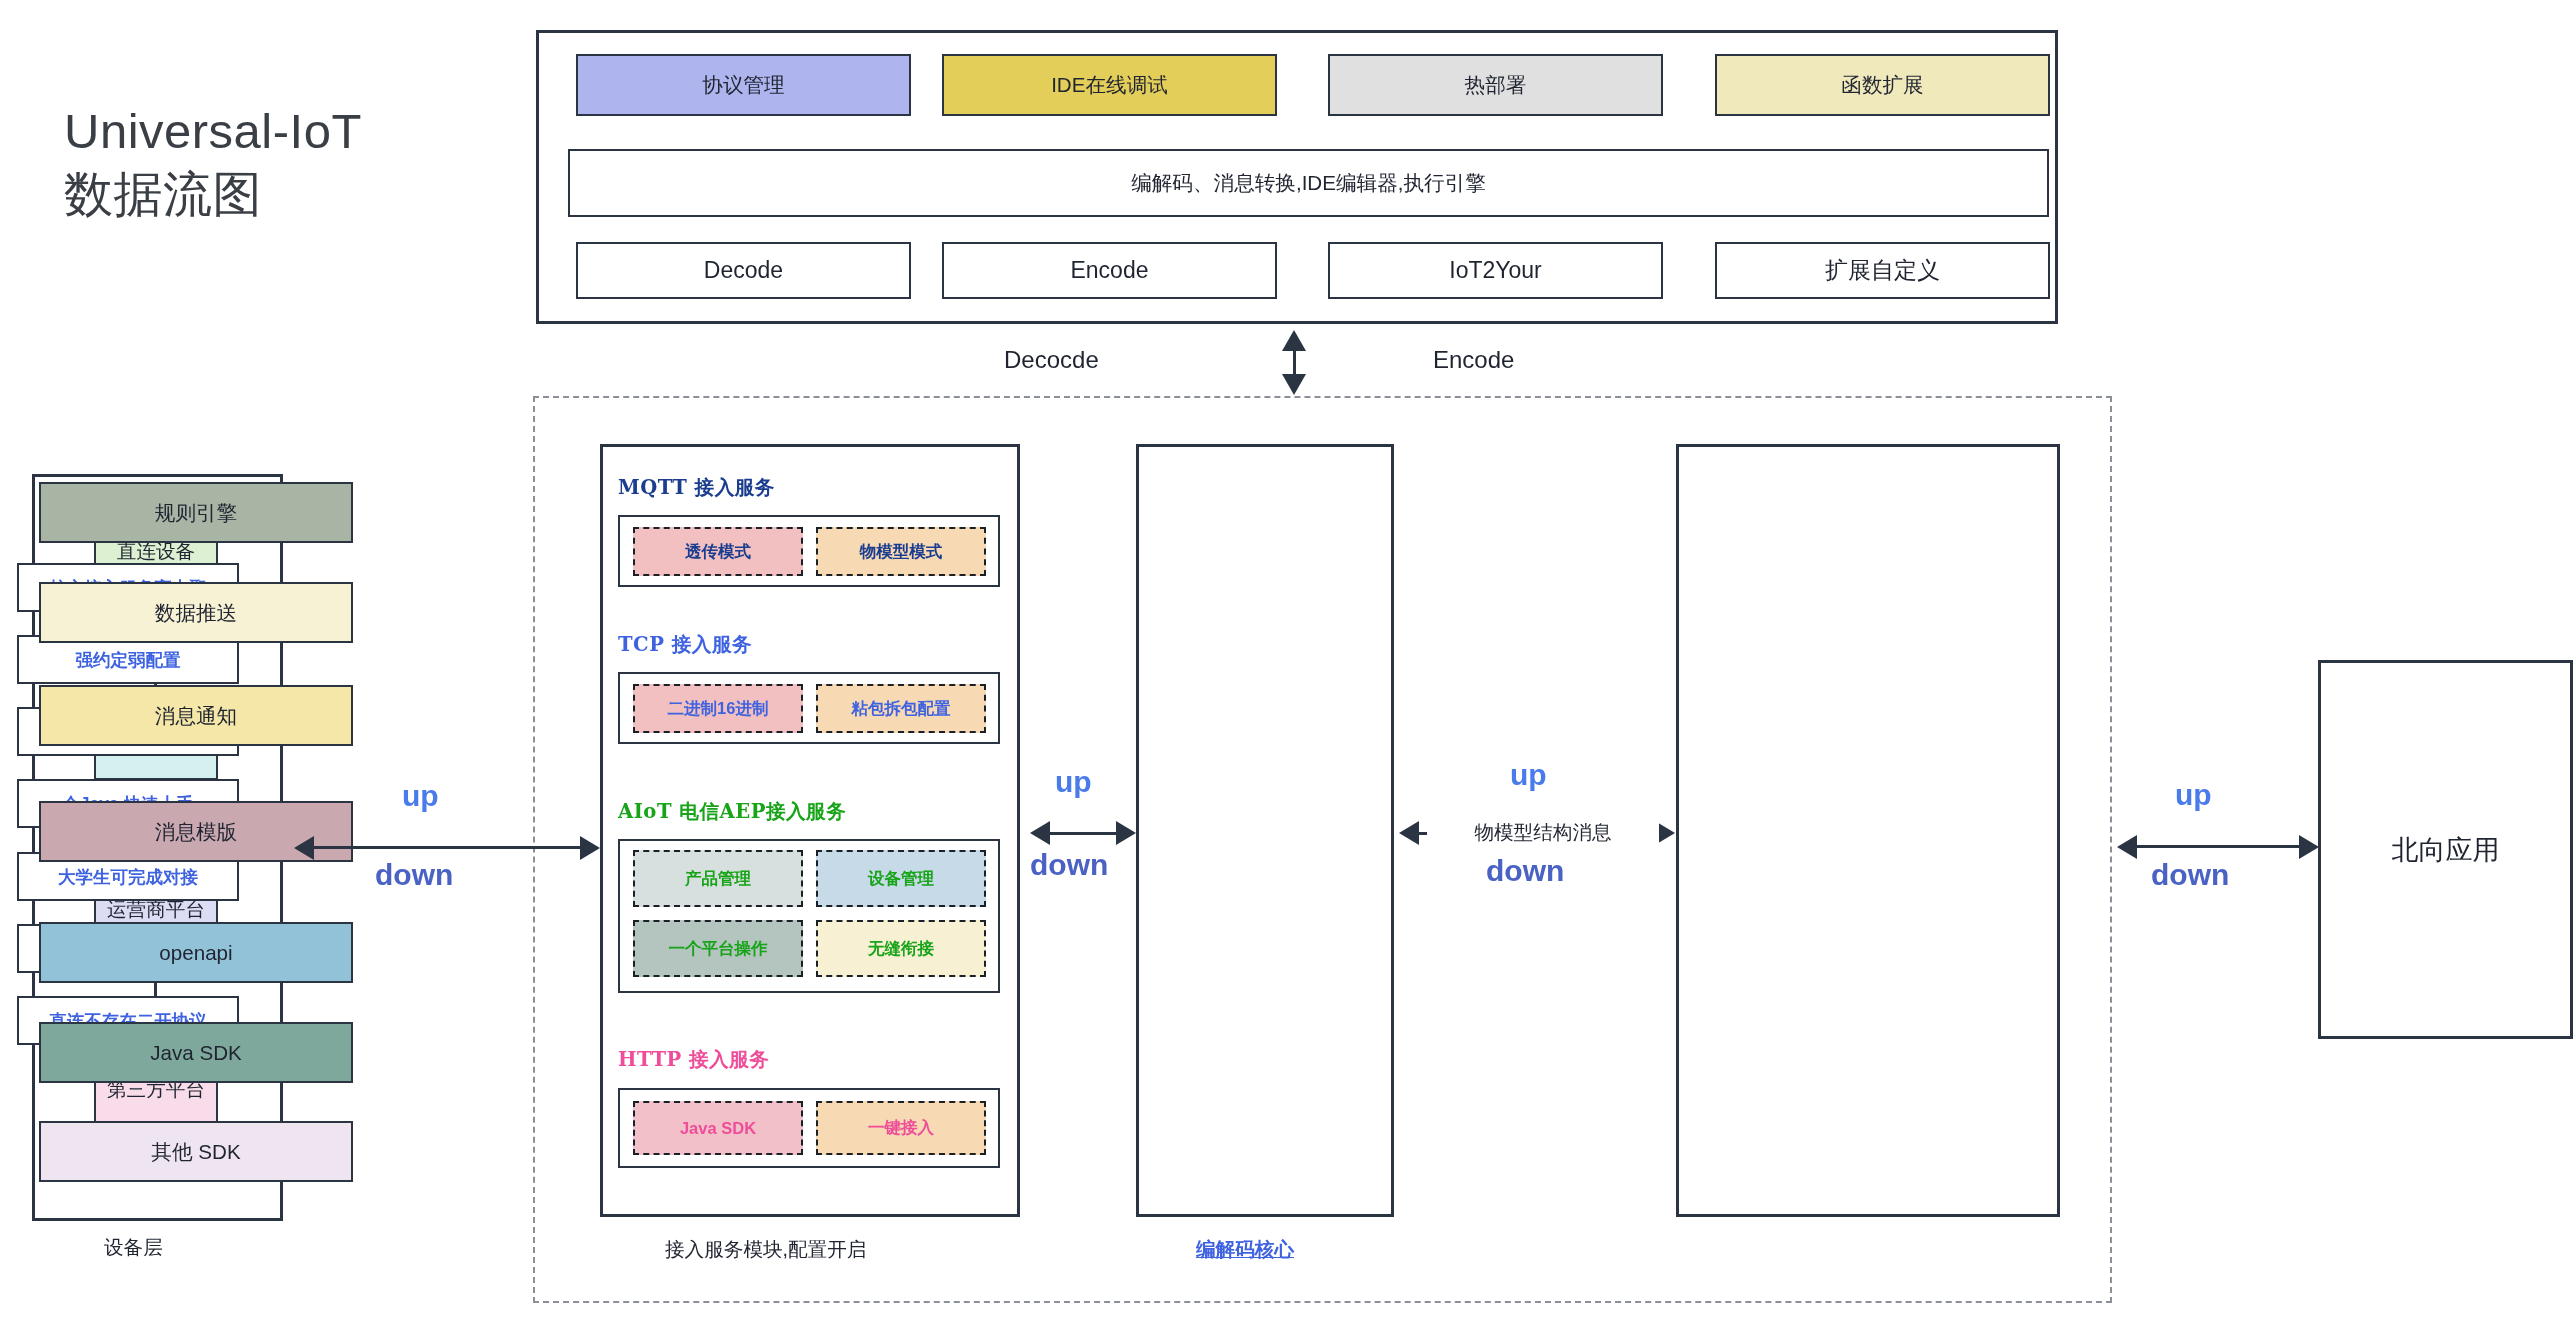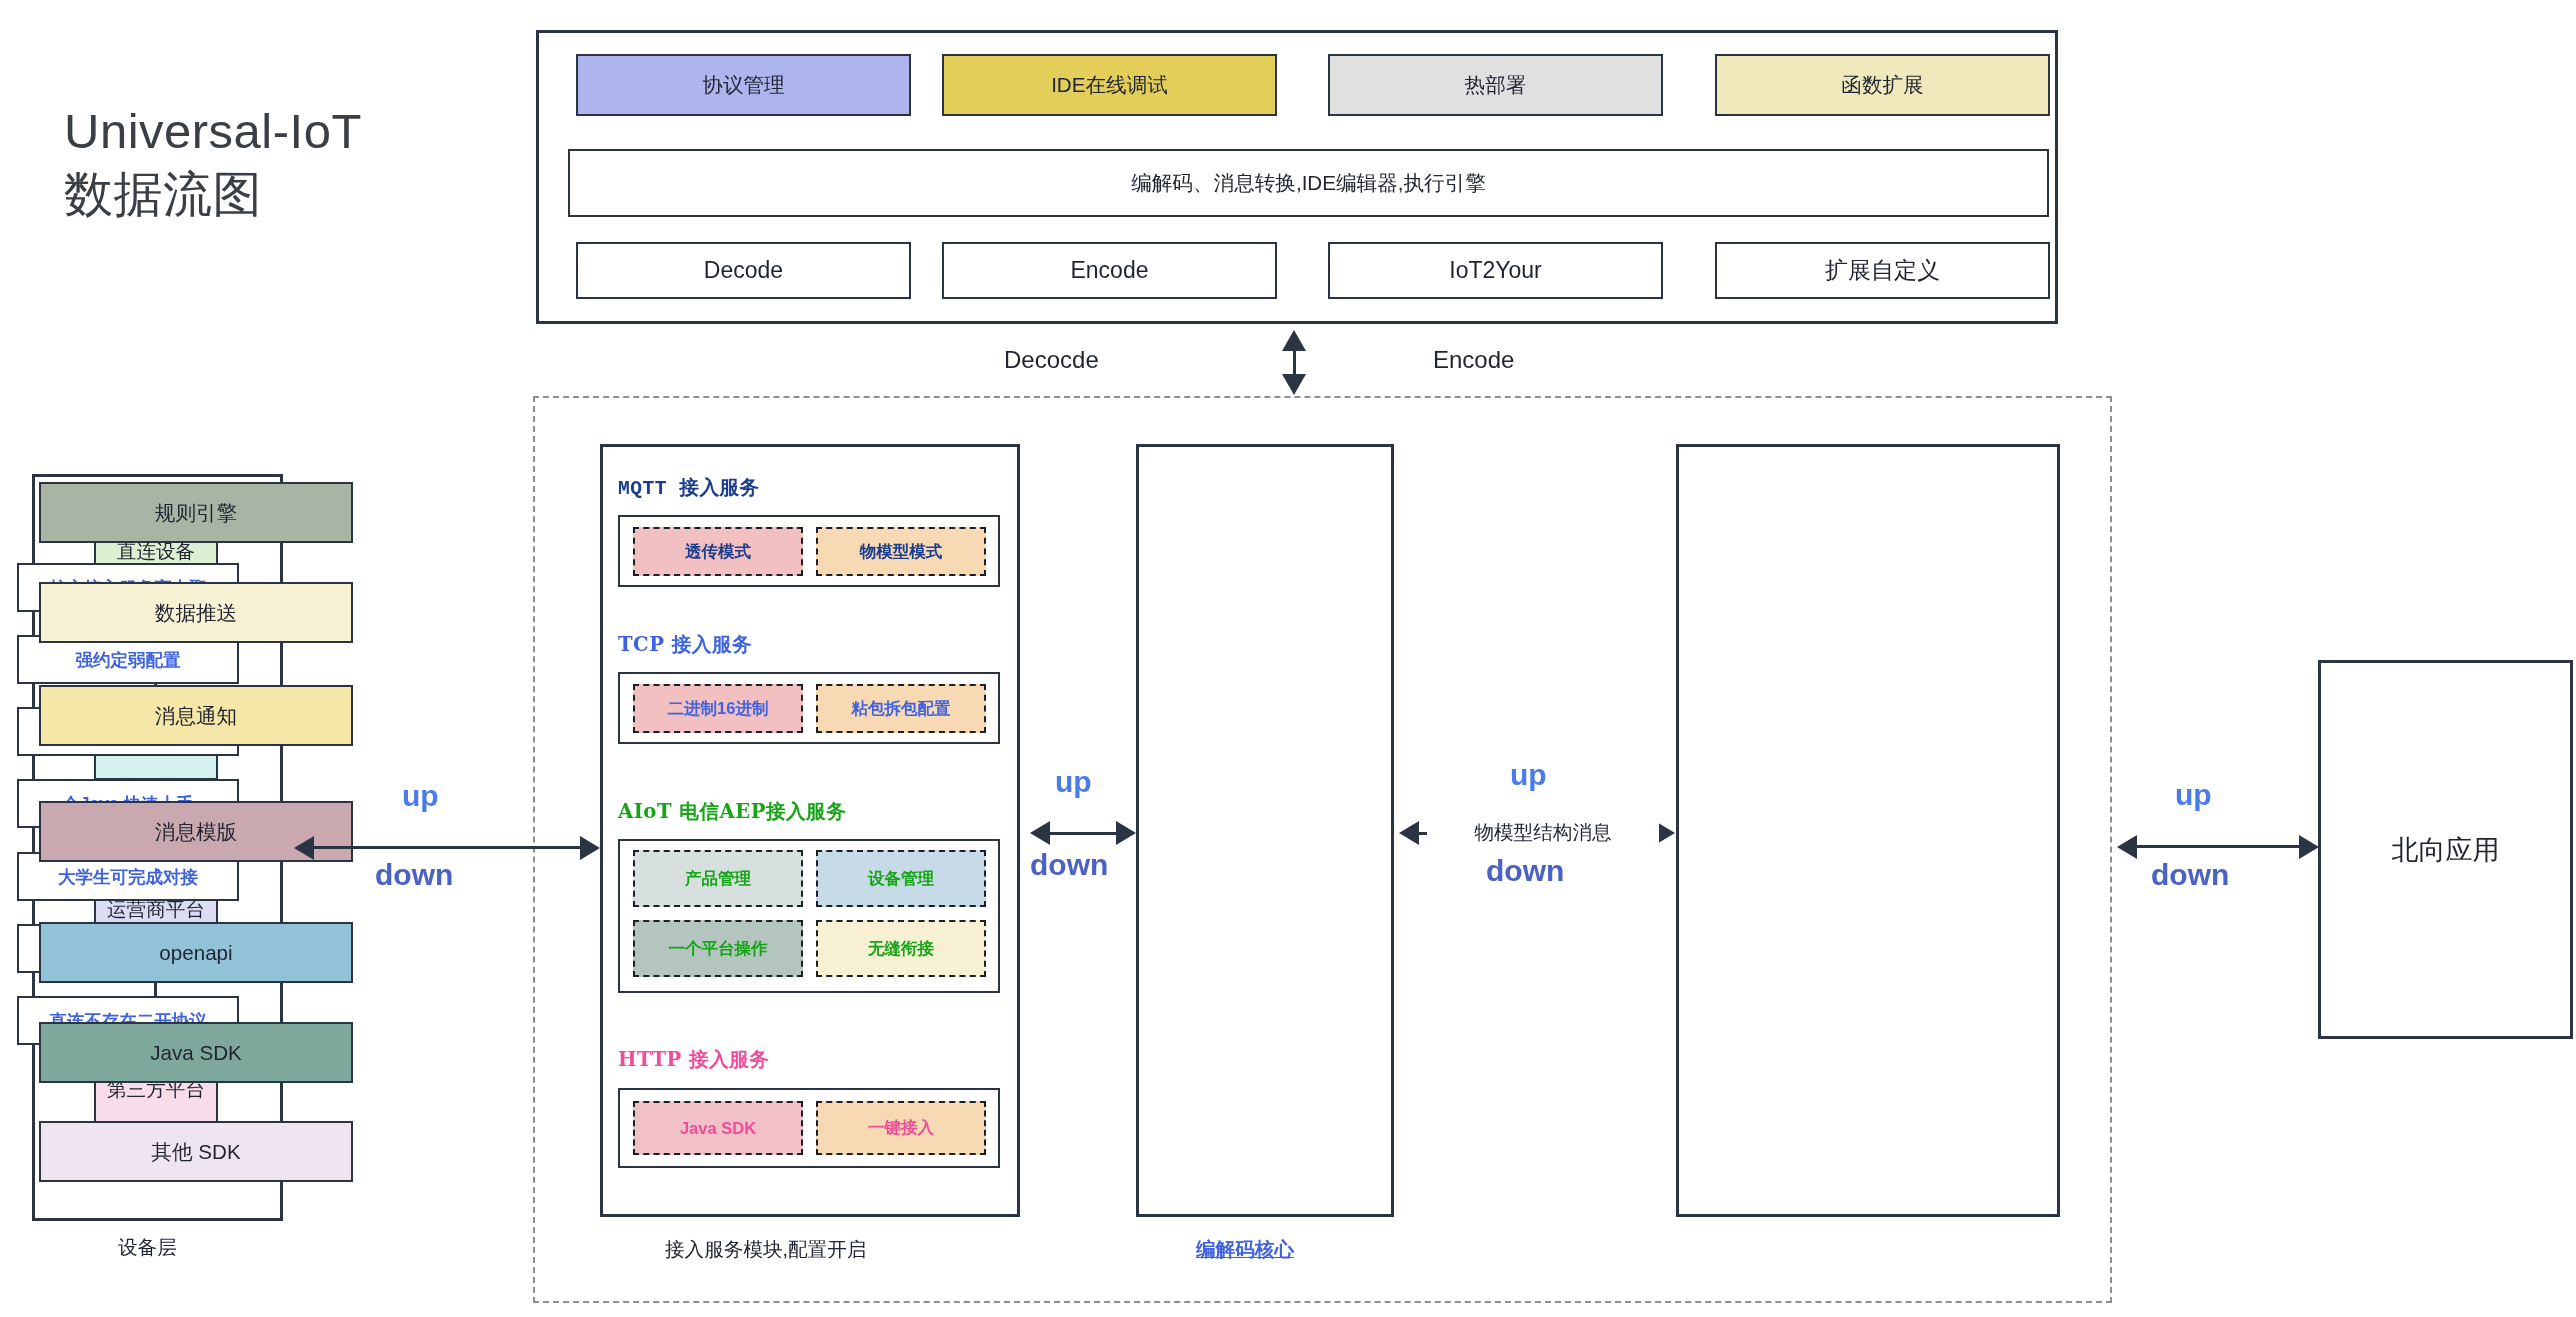--- a/index.html
+++ b/index.html
@@ -125,27 +125,27 @@
     </div>
   <div class="box dev-box" style="top: 1048px; left: 94px; background: rgb(248, 220, 234);">
       <span>第三方平台</span>
     </div>
 
   <div class="conn-line" style="left:154px;top:592px;height:106px;"></div>
   <div class="conn-line" style="left:154px;top:781px;height:88px;"></div>
   <div class="conn-line" style="left:154px;top:951px;height:80px;"></div>
   <div class="conn-arrow" style="left:144px;top:1029px;"></div>
 
-  <div class="caption" style="left:118px;top:1234px;text-align:center;">设备层</div>
+  <div class="caption" style="left:104px;top:1234px;text-align:center;">设备层</div>
 
   <div class="abs" id="core-region"></div>
 
   <div class="abs" id="access-col" style="border:3.1px solid #2b3442;"></div>
 
-  <div class="svc-title" style="left:618px;top:474px;color:#1b3d8f;font-family:Liberation Mono, monospace;">MQTT  接入服务</div>
+  <div class="svc-title" style="left:618px;top:474px;color:#1b3d8f;">MQTT  接入服务</div>
   <div class="svc-group" style="left:618px;top:515px;width:382px;height:72px;"></div>
   <div class="svc-item" style="left:633px;top:527px;width:170px;height:49px;background:#f2c0c0;color:#1b3d8f;">
       <span>透传模式</span>
     </div>
   <div class="svc-item" style="left:816px;top:527px;width:170px;height:49px;background:#f7d9b4;color:#1b3d8f;">
       <span>物模型模式</span>
     </div>
 
   <div class="svc-title" style="left:618px;top:631px;color:#3f63e0;">TCP  接入服务</div>
   <div class="svc-group" style="left:618px;top:672px;width:382px;height:72px;"></div>

